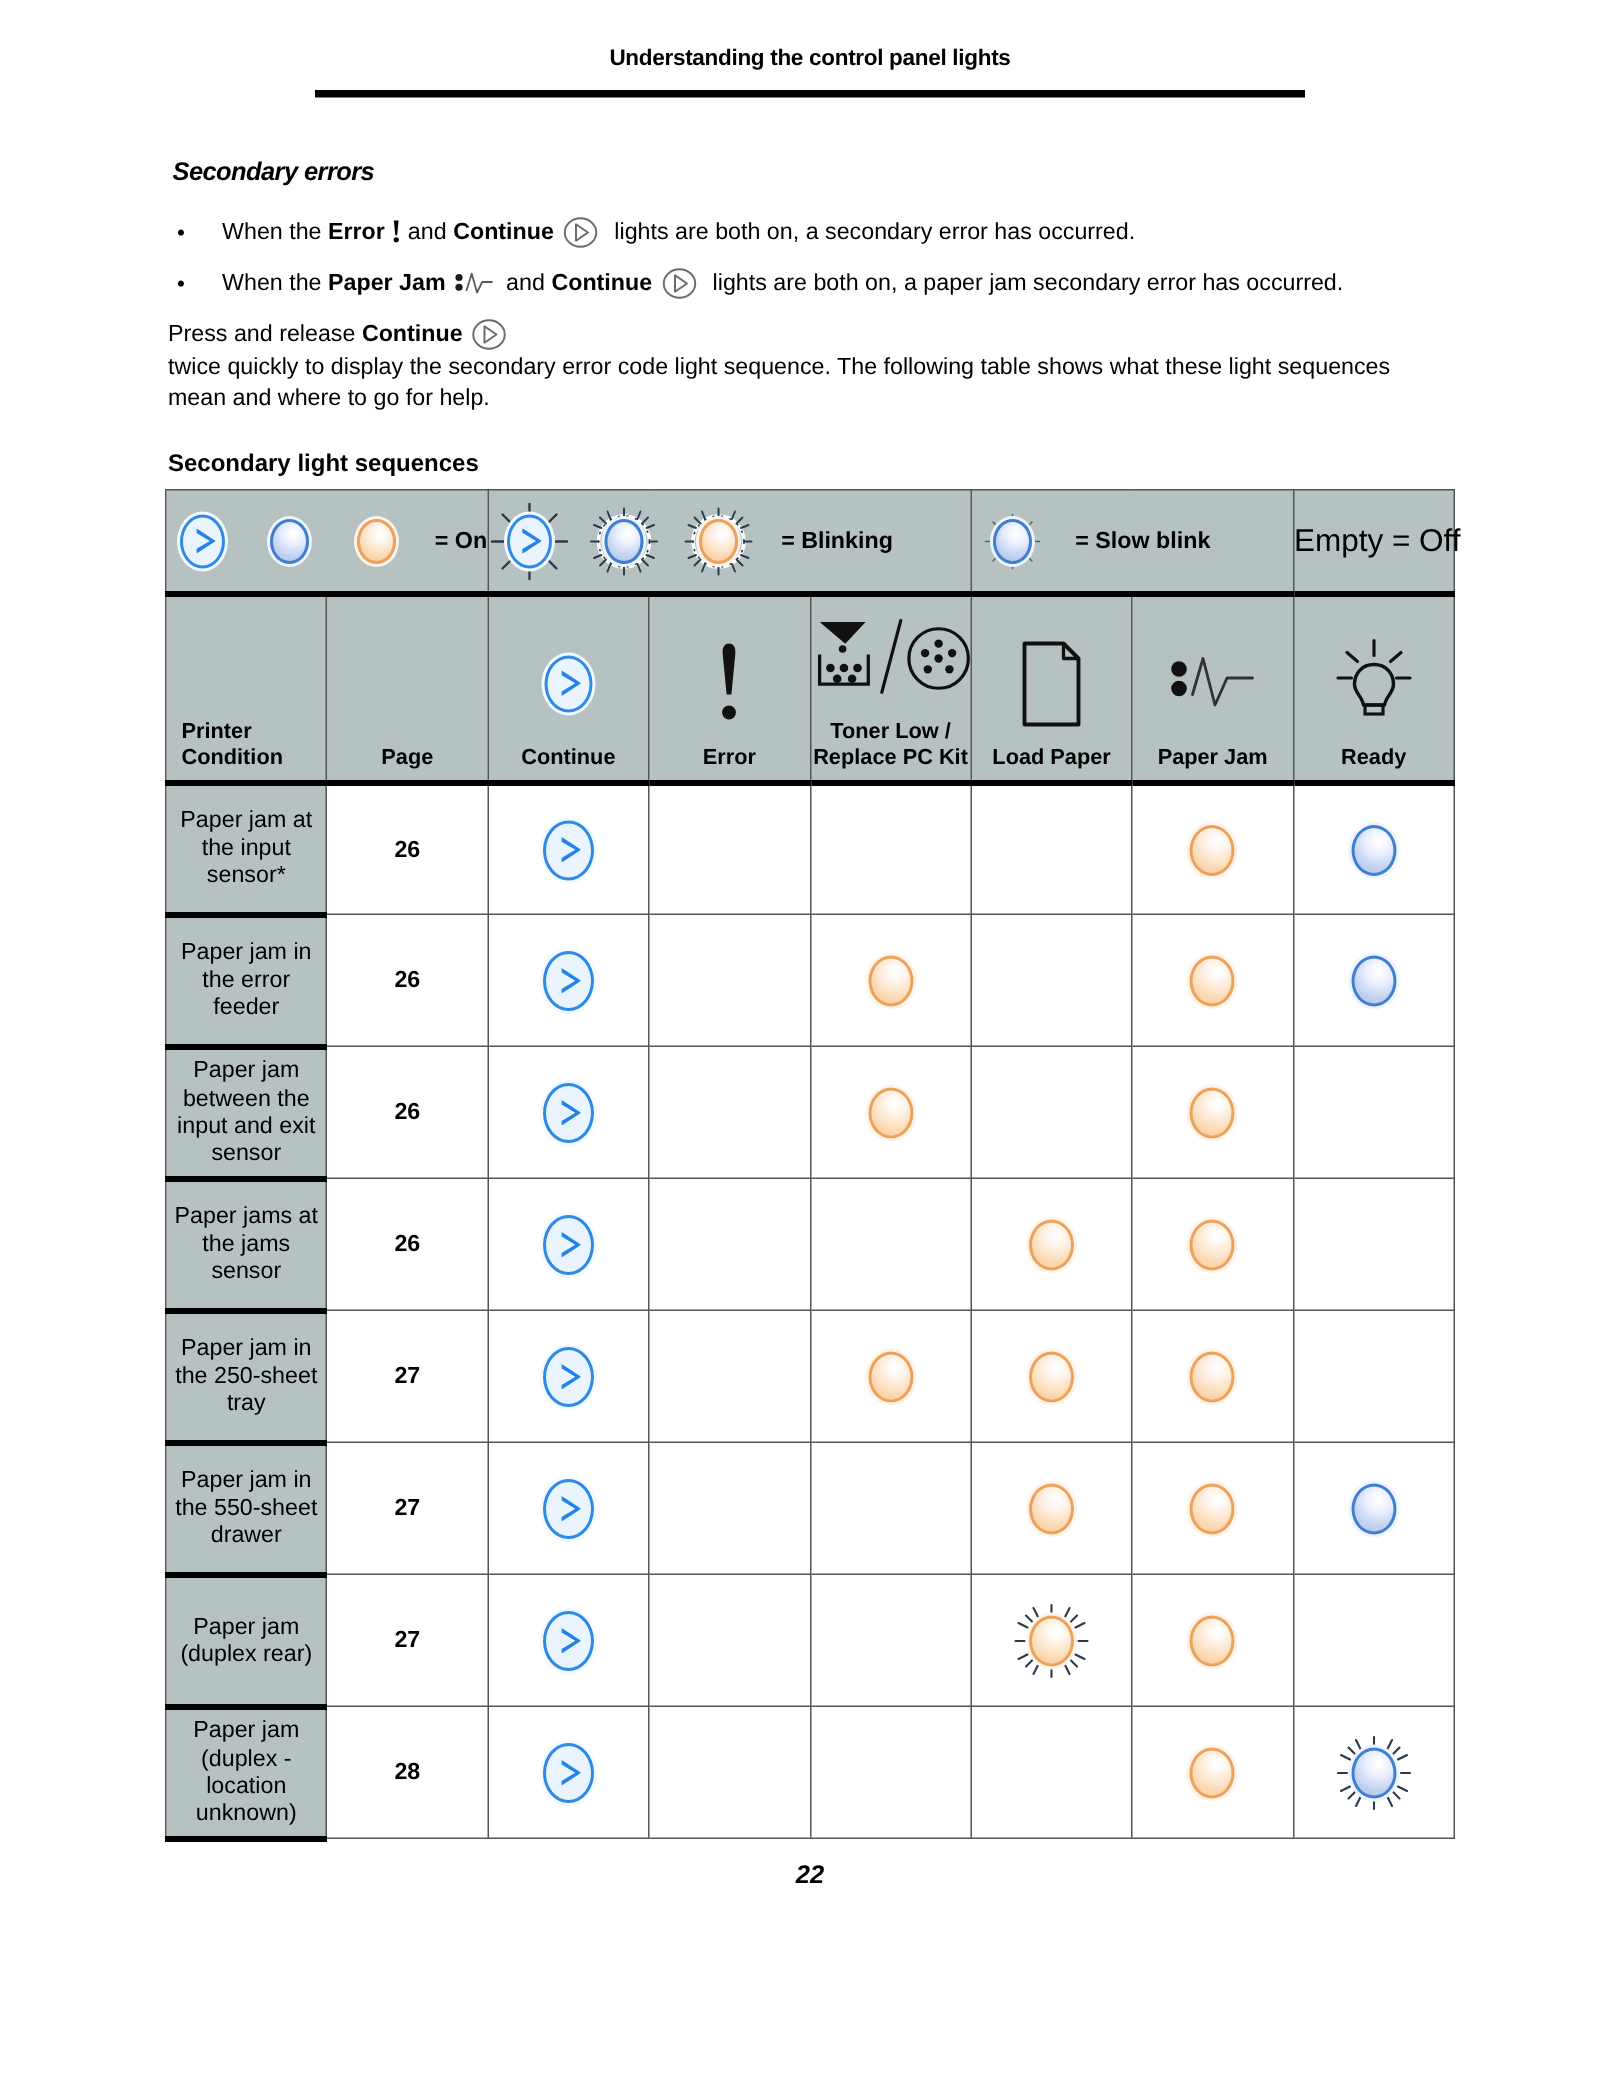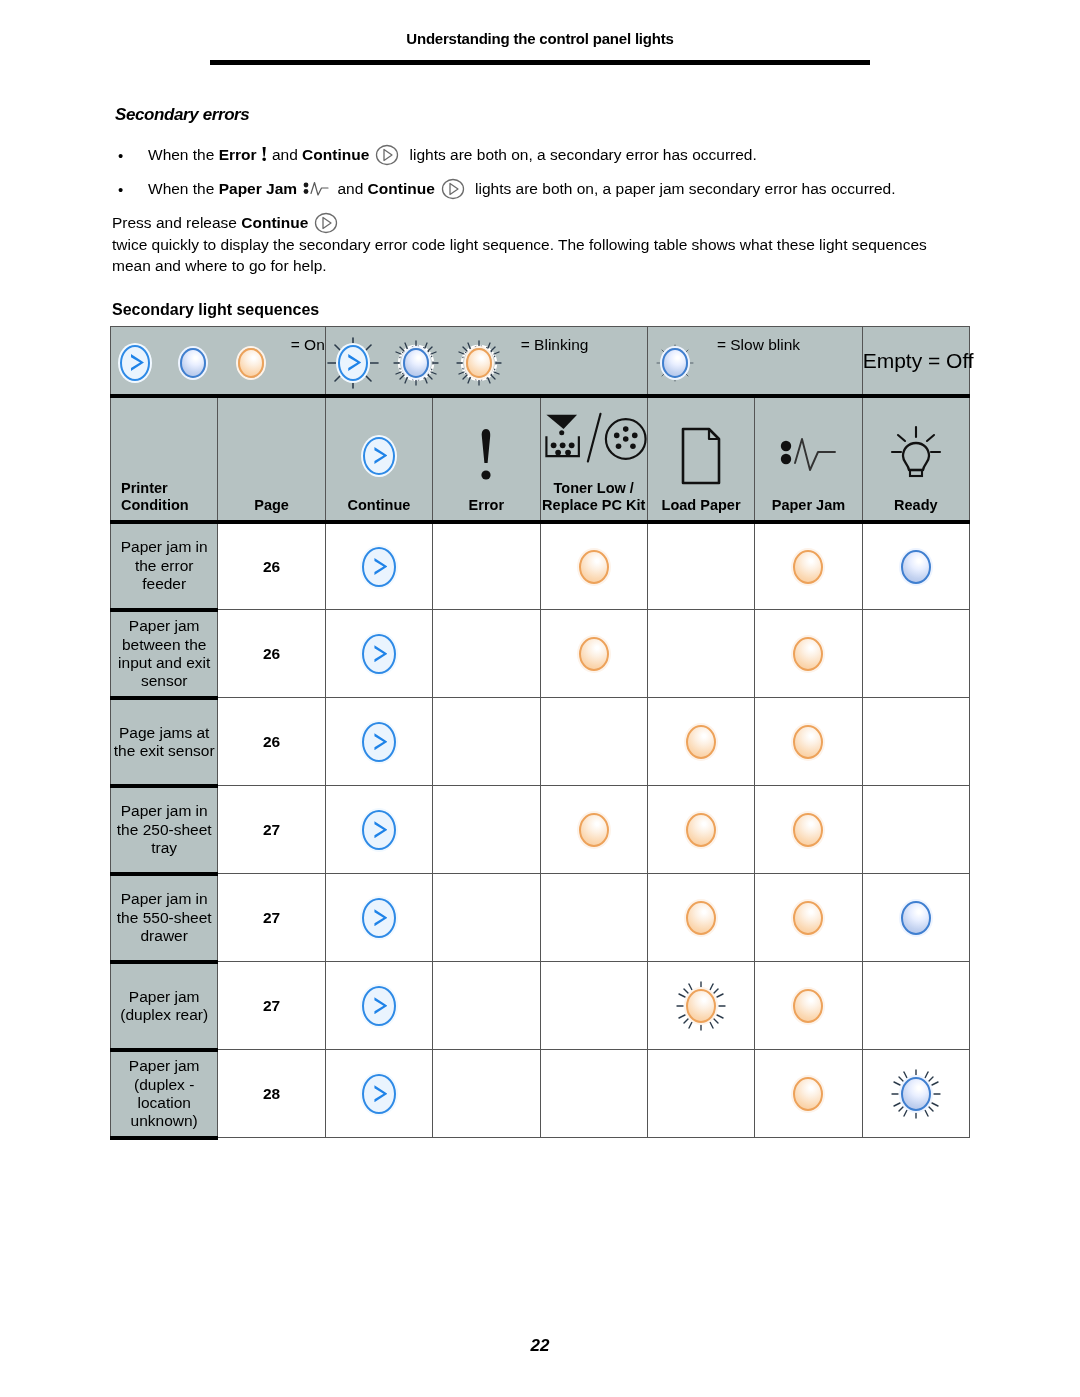--- a/index.html
+++ b/index.html
@@ -98,23 +98,24 @@
   }
 
   
   .legend-row td {
     background:#b6c2c2;
     height:70px;
     border-bottom:4px solid #000;
   }
   .legend-cell { padding:0 10px; }
   .legend-inner {
-    display:flex; 
+    display:flex; align-items:center;
     height:50px;
     gap:9px;
+    font-weight:bold;
   }
   .legend-label { font-size:15.5px; margin-left:6px; white-space:nowrap; }
   .legend-empty { font-size:21px; text-align:center; white-space:nowrap; }
 
   
   .head-row td {
     background:#b6c2c2;
     height:118px;
     vertical-align:bottom;
     text-align:center;
@@ -205,21 +206,21 @@
   .rays { position:absolute; inset:0; pointer-events:none; }
 
   
   .legend-inner .lamp.cont { width:30px; height:36px; }
   .legend-inner .lamp.cont::after { border-left-width:11px; border-top-width:8px; border-bottom-width:8px; }
   .legend-inner .lamp.blue, .legend-inner .lamp.orange { width:26px; height:30px; }
 
   .pagenum {
     position:absolute;
     left:0; right:0;
-    top:1336px;
+    top:1240px;
     text-align:center;
     font-size:17px;
     font-weight:bold;
     font-style:italic;
   }
 </style>
 </head>
 <body>
 
 <div class="page-header">
@@ -479,20 +480,36 @@
           </g>
         </svg>
       </div>
       <div class="head-label">Ready</div>
     </td>
   </tr>
 
   </tbody>
     <tbody id="rows-body">
       <tr class="body-row">
+        <td class="cond-cell">Paper jam at the input sensor*</td>
+        <td class="page-cell">26</td>
+        <td class="lamp-cell" style="width:96px"><span class="lamp-wrap">
+            <span class="lamp cont hollow"></span>
+          </span></td>
+        <td class="lamp-cell" style="width:96px"></td>
+        <td class="lamp-cell" style="width:128px"></td>
+        <td class="lamp-cell" style="width:100px"></td>
+        <td class="lamp-cell" style="width:98px"><span class="lamp-wrap">
+            <span class="lamp orange"></span>
+          </span></td>
+        <td class="lamp-cell" style="width:95px"><span class="lamp-wrap">
+            <span class="lamp blue"></span>
+          </span></td>
+      </tr>
+      <tr class="body-row">
         <td class="cond-cell">Paper jam in the error feeder</td>
         <td class="page-cell">26</td>
         <td class="lamp-cell" style="width:96px"><span class="lamp-wrap">
             <span class="lamp cont hollow"></span>
           </span></td>
         <td class="lamp-cell" style="width:96px"></td>
         <td class="lamp-cell" style="width:128px"><span class="lamp-wrap">
             <span class="lamp orange"></span>
           </span></td>
         <td class="lamp-cell" style="width:100px"></td>
@@ -513,21 +530,21 @@
         <td class="lamp-cell" style="width:128px"><span class="lamp-wrap">
             <span class="lamp orange"></span>
           </span></td>
         <td class="lamp-cell" style="width:100px"></td>
         <td class="lamp-cell" style="width:98px"><span class="lamp-wrap">
             <span class="lamp orange"></span>
           </span></td>
         <td class="lamp-cell" style="width:95px"></td>
       </tr>
       <tr class="body-row">
-        <td class="cond-cell">Page jams at the exit sensor</td>
+        <td class="cond-cell">Paper jams at the jams sensor</td>
         <td class="page-cell">26</td>
         <td class="lamp-cell" style="width:96px"><span class="lamp-wrap">
             <span class="lamp cont hollow"></span>
           </span></td>
         <td class="lamp-cell" style="width:96px"></td>
         <td class="lamp-cell" style="width:128px"></td>
         <td class="lamp-cell" style="width:100px"><span class="lamp-wrap">
             <span class="lamp orange"></span>
           </span></td>
         <td class="lamp-cell" style="width:98px"><span class="lamp-wrap">

